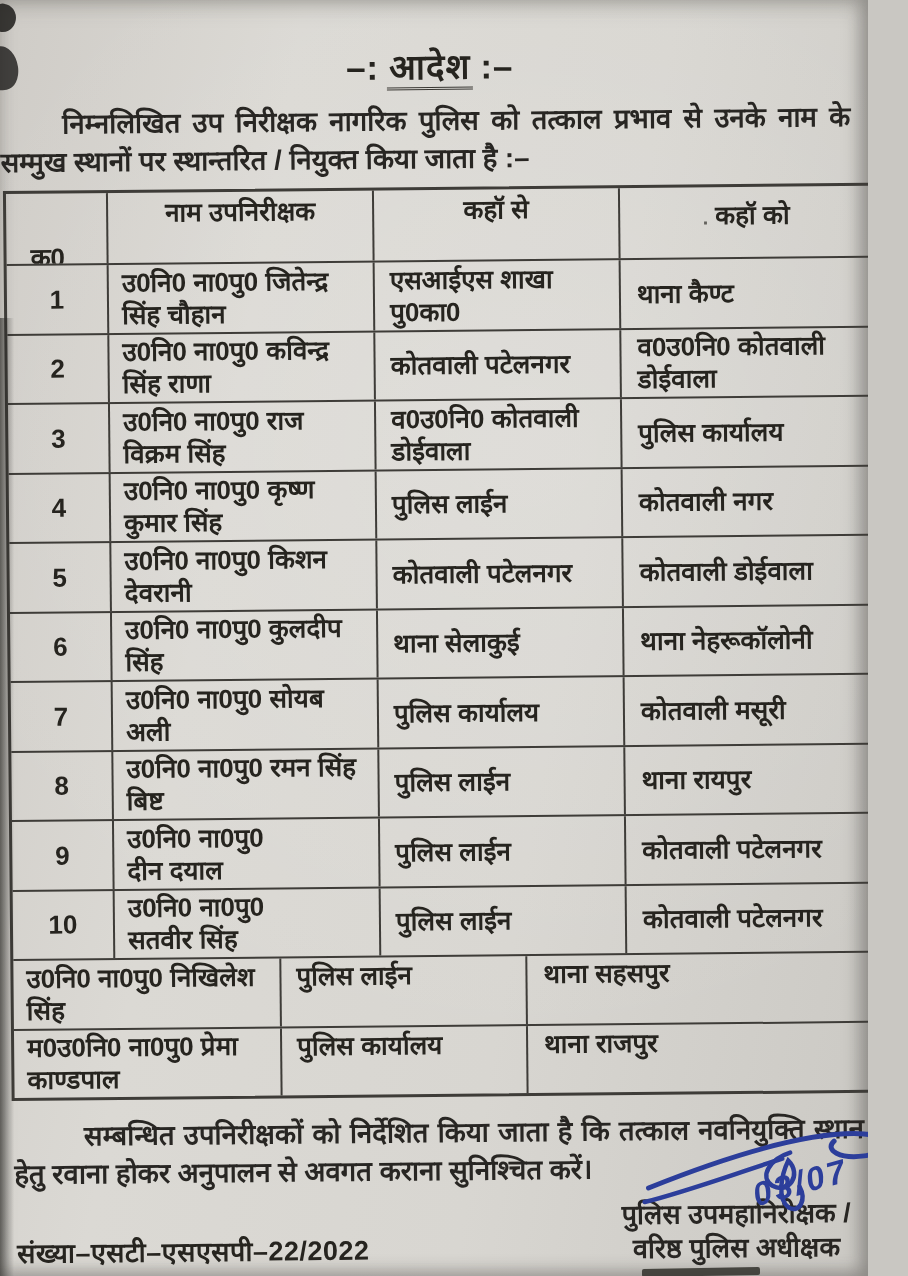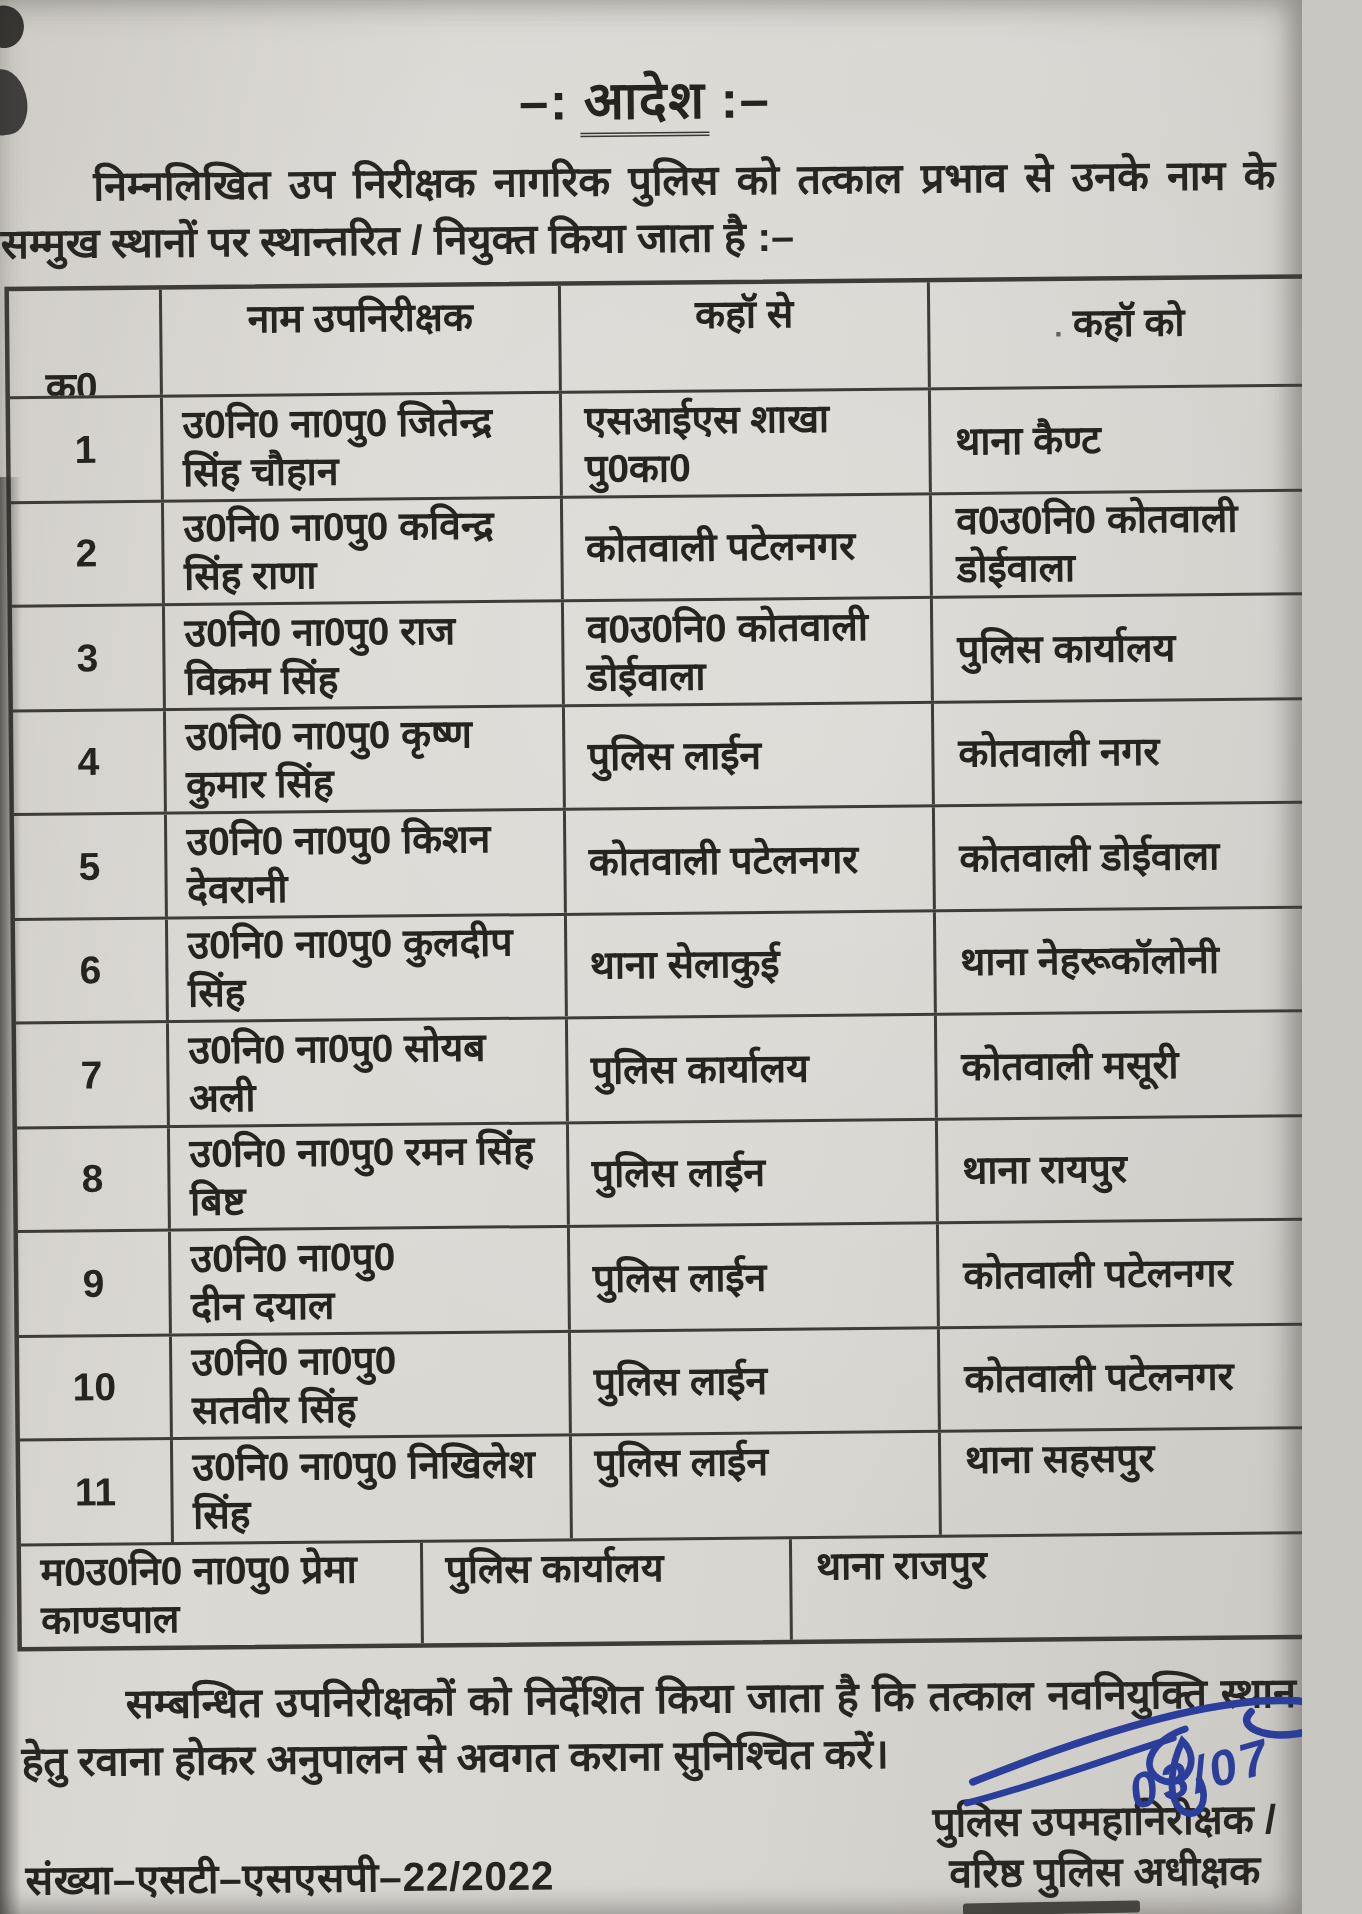--- a/index.html
+++ b/index.html
@@ -274,23 +274,20 @@
             <div class="ln">सतवीर सिंह</div>
           </div>
           <div class="cell c3">
             <div class="ln">पुलिस लाईन</div>
           </div>
           <div class="cell c4">
             <div class="ln">कोतवाली पटेलनगर</div>
           </div>
         </div>
         <div class="trow body vtop">
-          <div class="cell c1">
-            <div class="ln">11</div>
-          </div>
           <div class="cell c2">
             <div class="ln">उ0नि0 ना0पु0 निखिलेश</div>
             <div class="ln">सिंह</div>
           </div>
           <div class="cell c3">
             <div class="ln">पुलिस लाईन</div>
           </div>
           <div class="cell c4">
             <div class="ln">थाना सहसपुर</div>
           </div>

